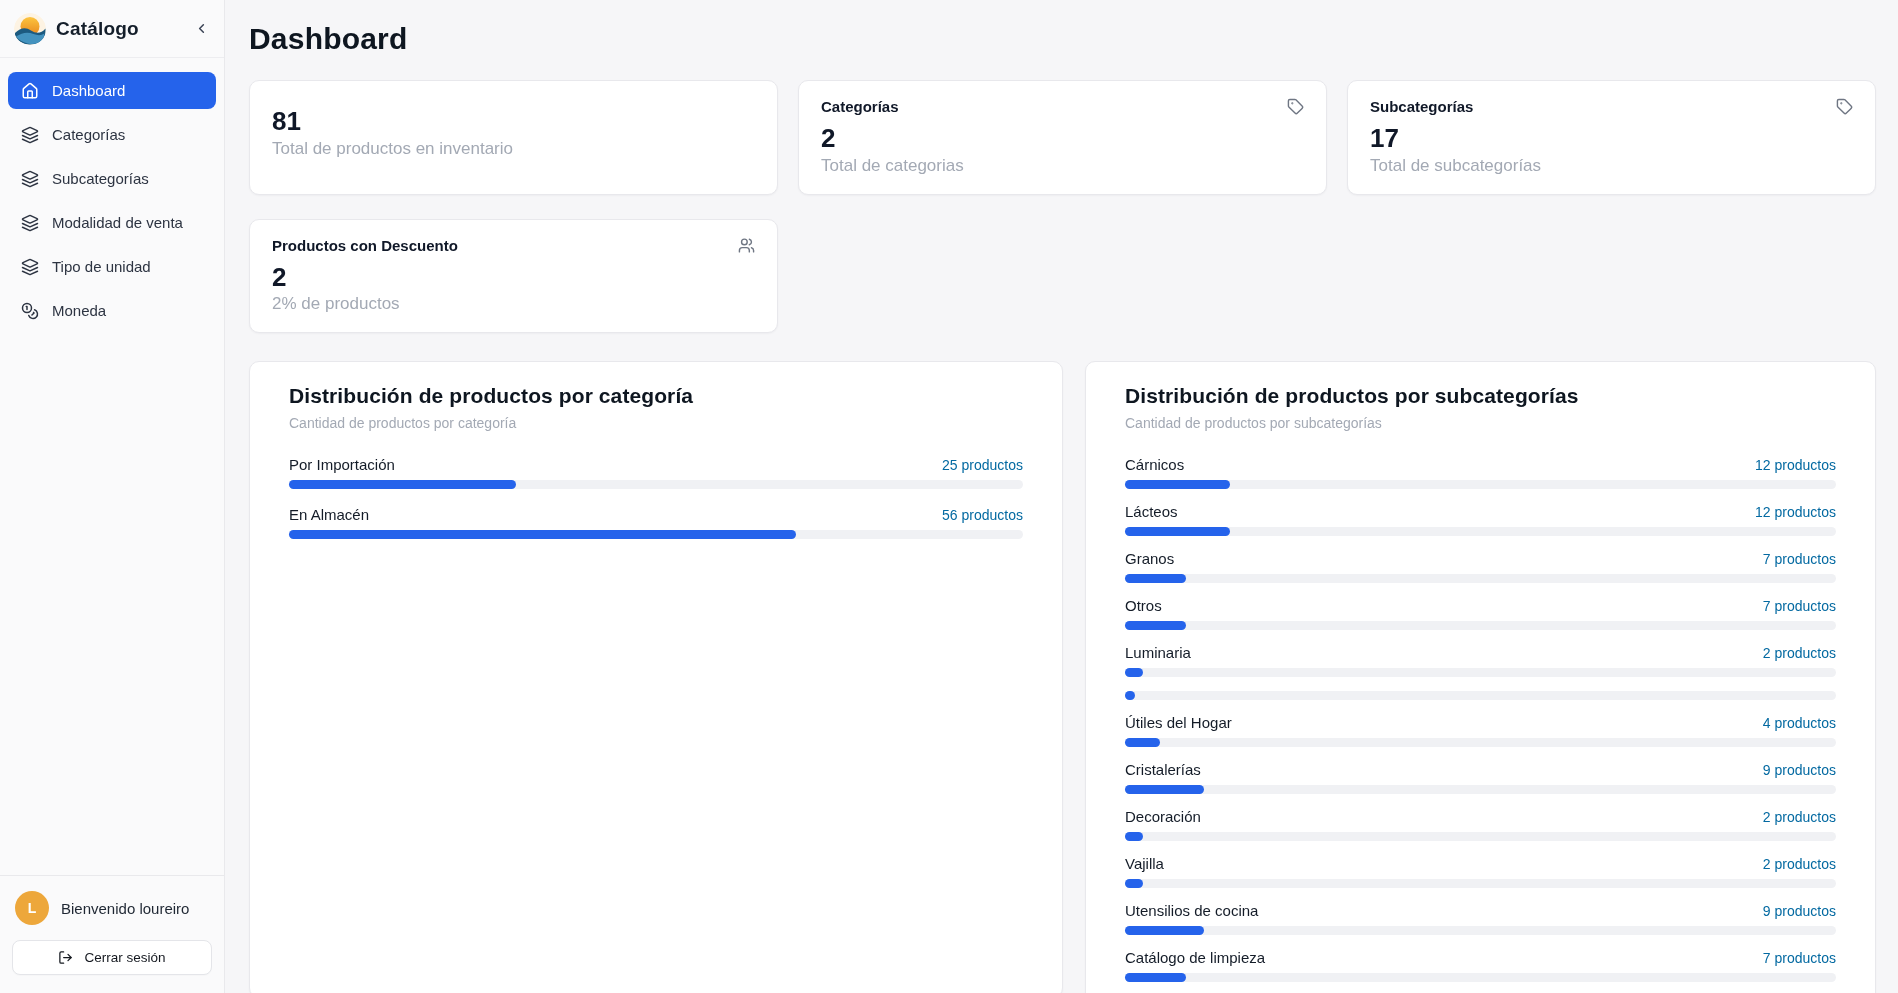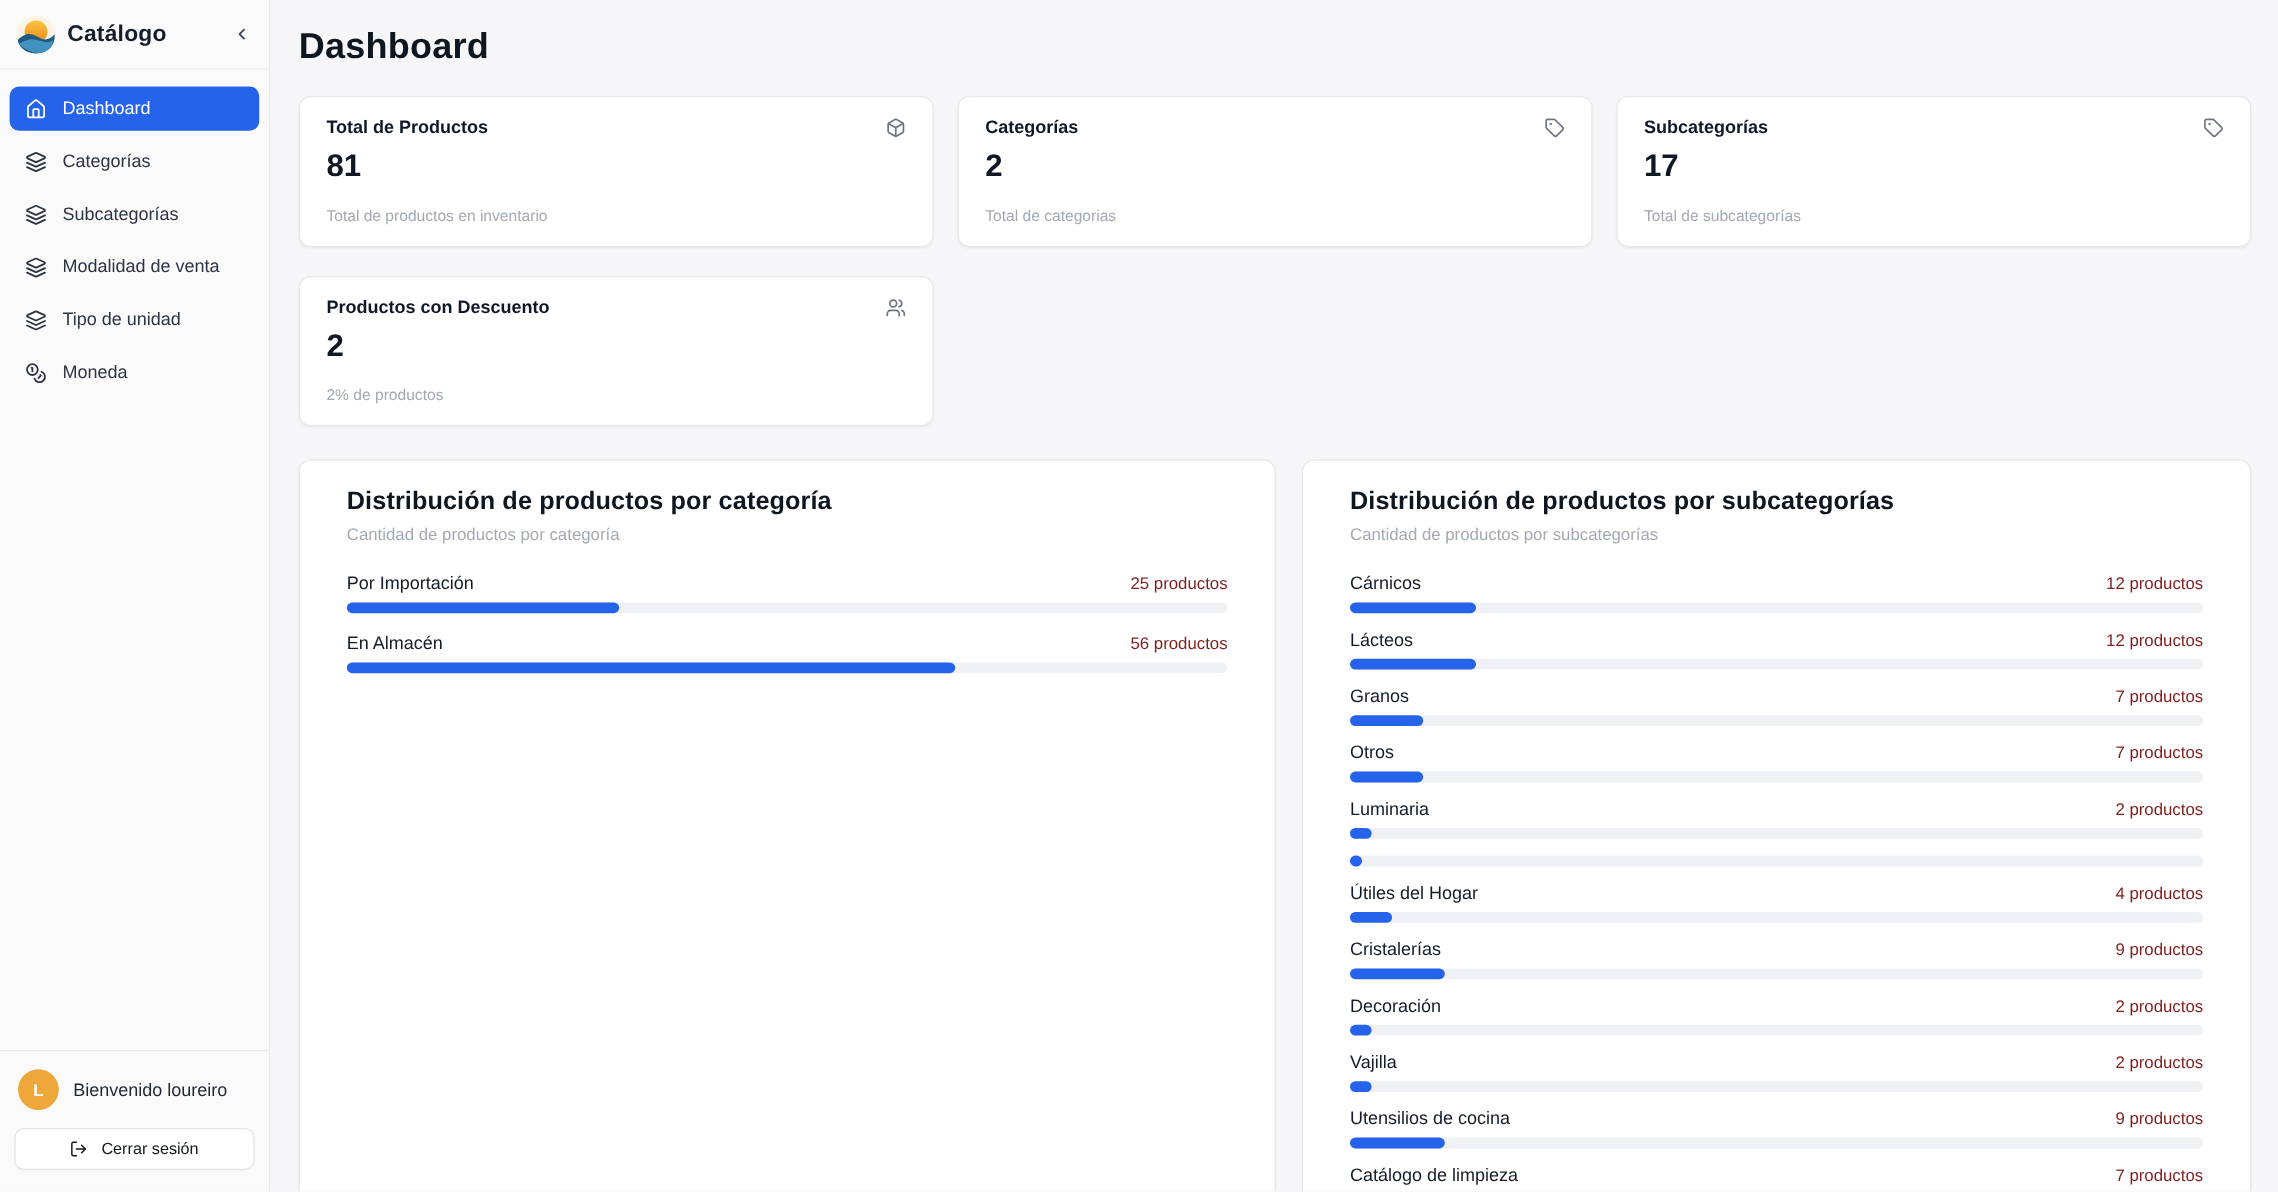--- a/index.html
+++ b/index.html
@@ -43,35 +43,35 @@
   .page-title { font-size:30px; font-weight:700; color:#0e1620; margin:6px 0 24px; letter-spacing:.2px; }
 
   .cards-grid { display:grid; grid-template-columns:repeat(3,1fr); gap:24px 20px; }
   .stat-card { background:#fff; border:1px solid #e8e8ec; border-radius:10px;
     padding:17px 22px 18px; box-shadow:0 1px 2px rgba(16,24,40,.04); min-height:103px; }
   .card-head { display:flex; justify-content:space-between; align-items:flex-start; }
   .card-title { font-size:15px; font-weight:600; color:#101828; }
   .card-icon { color:#6f7683; display:flex; }
   .card-icon svg { width:17px; height:17px; }
   .stat-value { font-size:26px; font-weight:700; color:#101828; margin-top:9px; line-height:1.1; }
-  .stat-sub { font-size:13px; color:#a3a9b4; margin-top:19px; }
+  .stat-sub { font-size:17px; color:#a3a9b4; margin-top:3px; }
 
   .charts-row { display:flex; gap:22px; margin-top:28px; align-items:flex-start; }
   .panel { background:#fff; border:1px solid #e8e8ec; border-radius:10px;
     padding:22px 39px; box-shadow:0 1px 2px rgba(16,24,40,.04); }
   .panel-left { width:814px; min-width:814px; height:637px; }
   .panel-right { flex:1; height:760px; }
   .panel-title { font-size:21px; font-weight:700; color:#0e1620; letter-spacing:.1px; }
   .panel-sub { font-size:14px; color:#a3a9b4; margin-top:7px; margin-bottom:25px; }
 
   .bar-row { margin-bottom:14px; }
   .panel-left .bar-row { margin-bottom:17px; }
   .bar-head { display:flex; justify-content:space-between; align-items:baseline; margin-bottom:7px; }
   .bar-label { font-size:15px; font-weight:500; color:#141c28; }
-  .bar-count { font-size:14px; color:#7f1d1d; }
+  .bar-count { font-size:14px; color:#0369a1; }
   .bar-track { height:9px; background:#f0f1f4; border-radius:999px; }
   .bar-fill { height:9px; border-radius:999px; min-width:10px; }
 </style>
 </head>
 <body>
 
 <aside class="sidebar">
   <div class="sidebar-header">
     <span class="logo">
       <svg viewBox="0 0 32 32" width="32" height="32">
@@ -176,30 +176,20 @@
       <span>Cerrar sesión</span>
     </button>
   </div>
 </aside>
 
 <main class="main">
   <h1 class="page-title">Dashboard</h1>
 
   <div class="cards-grid">
       <div class="stat-card">
-        <div class="card-head">
-          <span class="card-title">Total de Productos</span>
-          <span class="card-icon">
-            <svg viewBox="0 0 24 24" fill="none" stroke="currentColor" stroke-width="2" stroke-linecap="round" stroke-linejoin="round">
-              <path d="M21 8a2 2 0 0 0-1-1.73l-7-4a2 2 0 0 0-2 0l-7 4A2 2 0 0 0 3 8v8a2 2 0 0 0 1 1.73l7 4a2 2 0 0 0 2 0l7-4A2 2 0 0 0 21 16Z"></path>
-              <path d="m3.3 7 8.7 5 8.7-5"></path>
-              <path d="M12 22V12"></path>
-            </svg>
-          </span>
-        </div>
         <div class="stat-value">81</div>
         <div class="stat-sub">Total de productos en inventario</div>
       </div>
       <div class="stat-card">
         <div class="card-head">
           <span class="card-title">Categorías</span>
           <span class="card-icon">
             <svg viewBox="0 0 24 24" fill="none" stroke="currentColor" stroke-width="2" stroke-linecap="round" stroke-linejoin="round">
               <path d="M12.586 2.586A2 2 0 0 0 11.172 2H4a2 2 0 0 0-2 2v7.172a2 2 0 0 0 .586 1.414l8.704 8.704a2.426 2.426 0 0 0 3.42 0l6.58-6.58a2.426 2.426 0 0 0 0-3.42z"></path>
               <circle cx="7.5" cy="7.5" r=".5" fill="currentColor"></circle>

